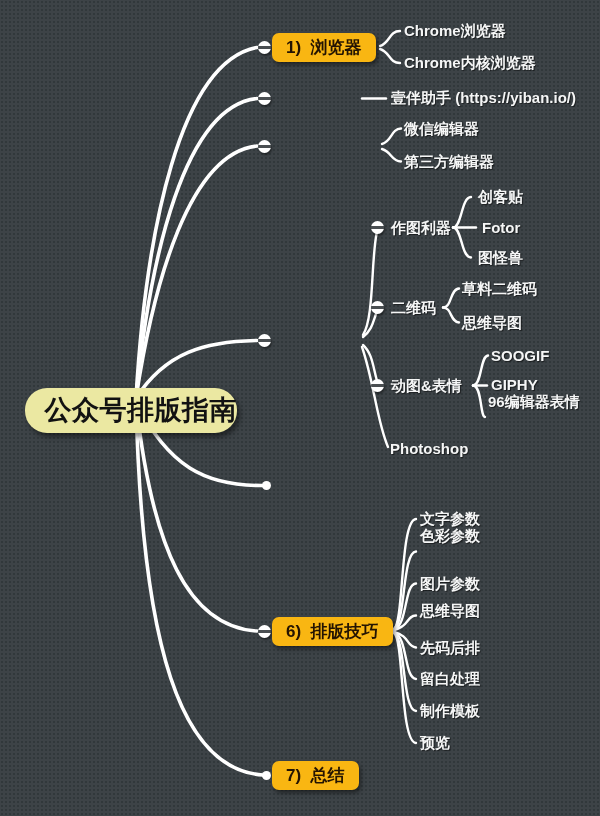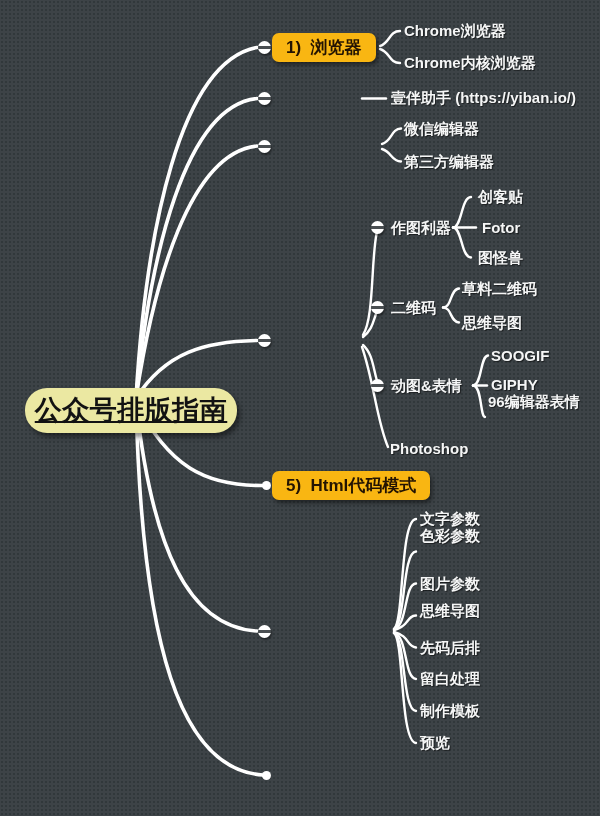--- a/index.html
+++ b/index.html
@@ -9,22 +9,22 @@
     background-color:#3d4347;
     background-image:radial-gradient(circle,#31383b 1.1px,transparent 1.4px);
     background-size:4px 4px;
   }
   svg.wires{position:absolute;left:0;top:0;z-index:1;}
   .wire-main{fill:none;stroke:#ffffff;stroke-width:3.6;stroke-linecap:round;}
   .wire-sub{fill:none;stroke:#ffffff;stroke-width:2.4;stroke-linecap:round;}
   .root{
     position:absolute;z-index:3;left:25px;top:388px;width:212px;height:45px;
     background:#ebe8a2;border-radius:22px;box-shadow:3px 4px 5px rgba(0,0,0,.45);
-    color:#121212;font-size:27px;font-weight:bold;text-align:center;line-height:45px;
-    white-space:pre;letter-spacing:.5px;text-decoration:underline;
+    color:#121212;font-size:27px;font-weight:bold;text-align:right;line-height:45px;
+    white-space:pre;letter-spacing:.5px;
   }
   .bnode{
     position:absolute;z-index:2;height:29px;line-height:29px;padding:0 14px;
     background:#f9b612;border-radius:7px;box-shadow:2px 3px 4px rgba(0,0,0,.45);
     color:#241402;font-size:17px;font-weight:bold;white-space:pre;
   }
   .leaf{
     position:absolute;z-index:2;height:16px;line-height:16px;
     color:#f5f6f6;font-size:15px;font-weight:bold;white-space:pre;
     text-shadow:1px 1px 1px rgba(0,0,0,.55);
@@ -103,21 +103,22 @@
   <div class="minus" style="left:257.5px;top:624.5px"></div>
 
   <div class="enddot" style="left:262px;top:481px"></div>
   <div class="enddot" style="left:262px;top:770.5px"></div>
 
   <div class="minus" style="left:370.5px;top:221px"></div>
   <div class="minus" style="left:370.5px;top:301px"></div>
   <div class="minus" style="left:370.5px;top:379px"></div>
 
   <div class="bnode" style="left:272px;top:33px">1)  浏览器</div>
-  <div class="bnode" style="left:272px;top:470.5px">5)  Html代码模式</div>
+  <div class="bnode" style="left:272px;top:616.5px">6)  排版技巧</div>
+  <div class="bnode" style="left:272px;top:760.5px">7)  总结</div>
 
   <div class="leaf" style="left:404px;top:23px">Chrome浏览器</div>
   <div class="leaf" style="left:391px;top:90px">壹伴助手 (https://yiban.io/)</div>
 
   <div class="leaf" style="left:404px;top:55px">Chrome内核浏览器</div>
 
   <div class="leaf" style="left:404px;top:120.5px">微信编辑器</div>
   <div class="leaf" style="left:404px;top:153.5px">第三方编辑器</div>
 
   <div class="leaf" style="left:391px;top:219.5px">作图利器</div>

